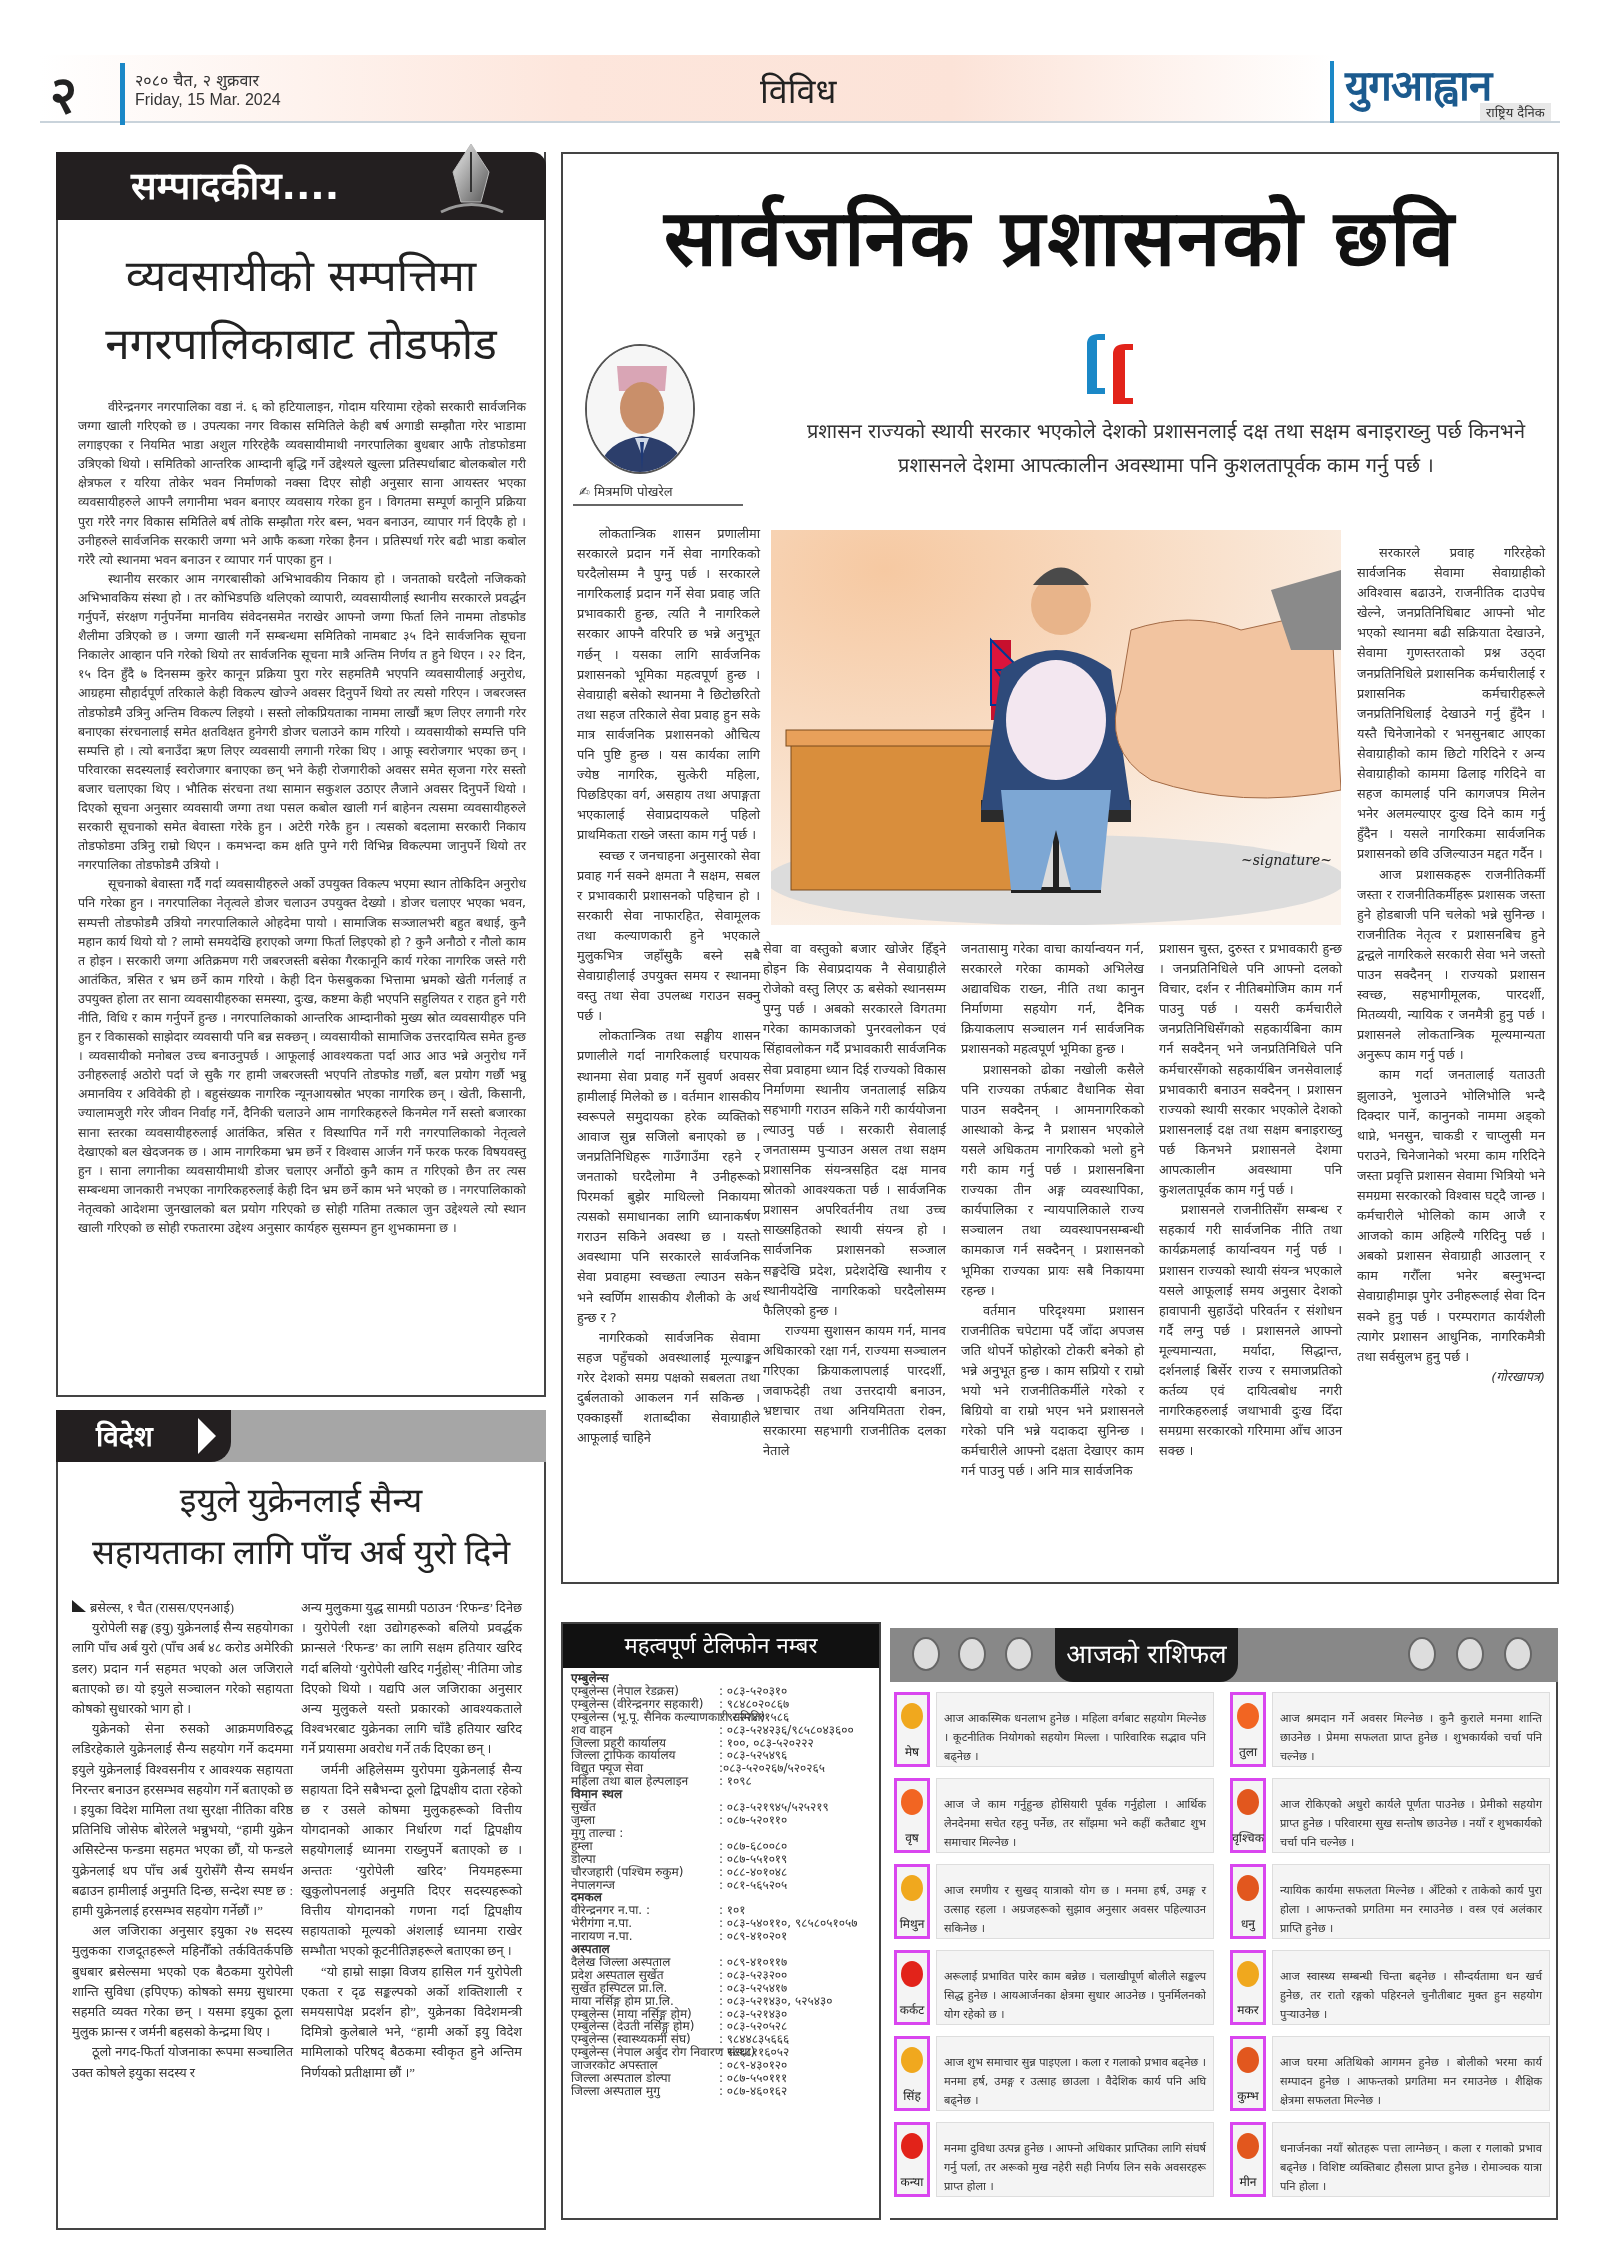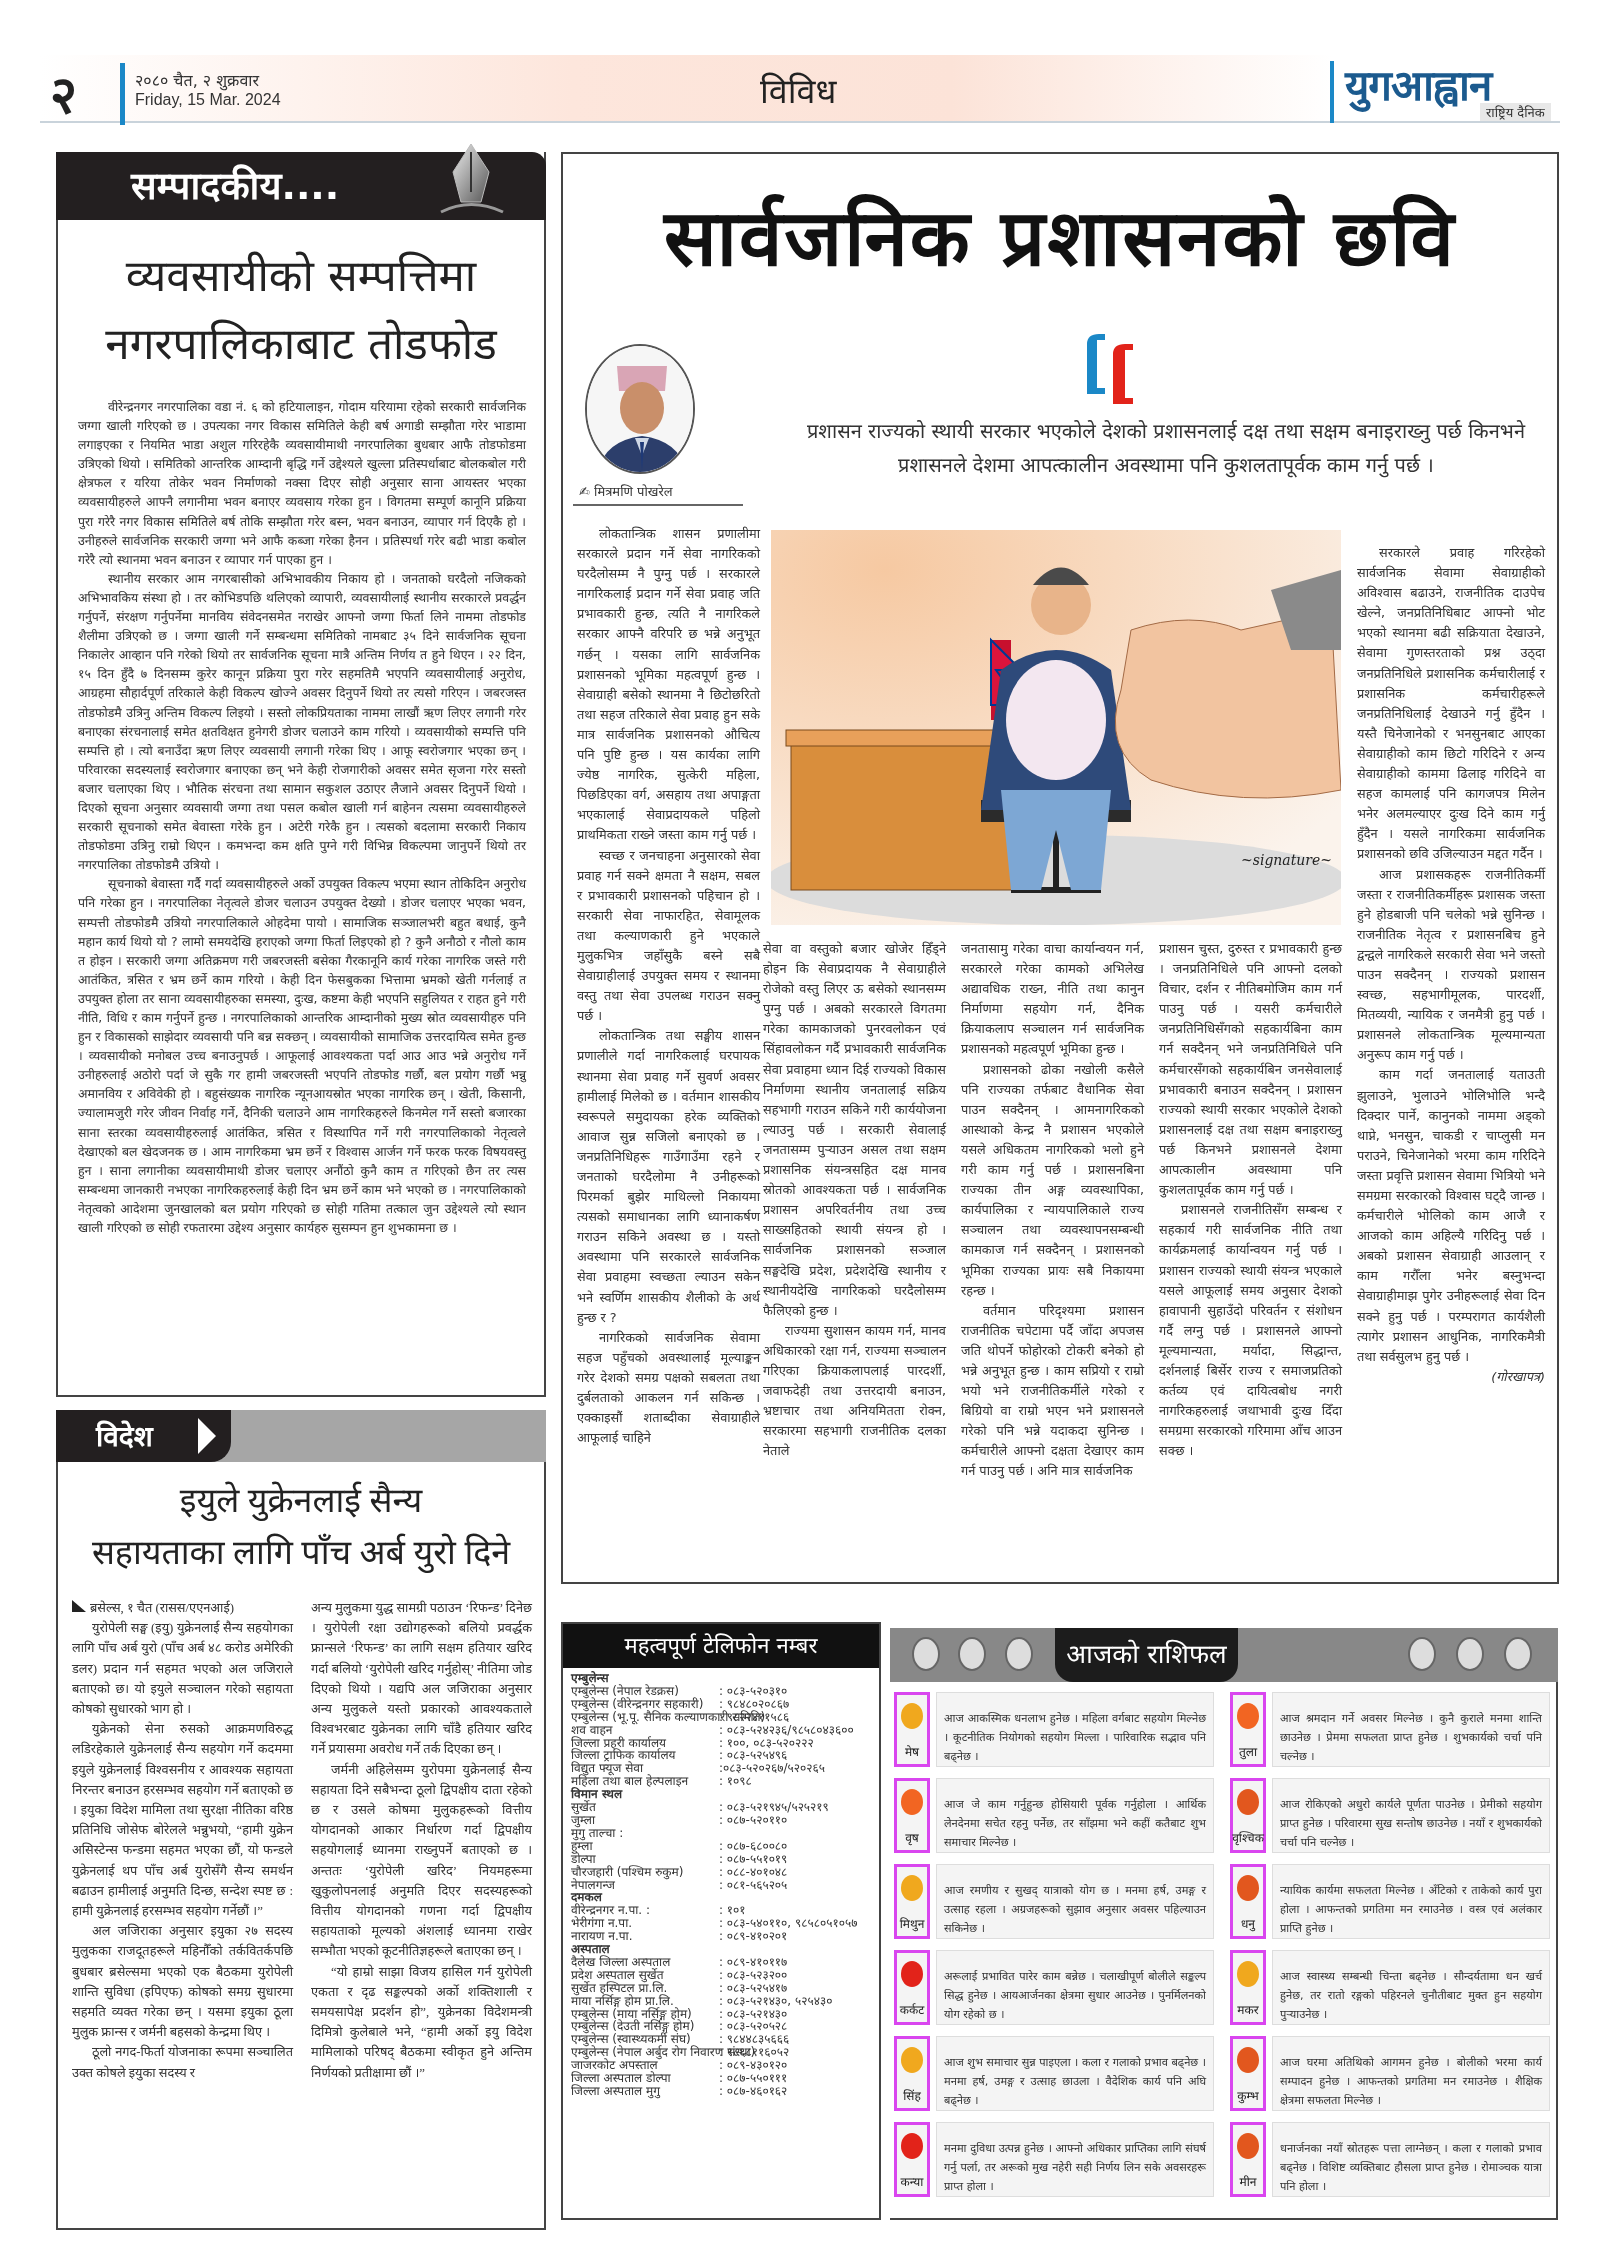--- a/index.html
+++ b/index.html
@@ -25,21 +25,21 @@
   .editorial-body { position: absolute; left: 20px; top: 245px; width: 448px; font-size: 12.4px; line-height: 19.1px; text-align: justify; color: #333; }
   .editorial-body p { text-indent: 30px; }
 
   
   .foreign { position: absolute; left: 56px; top: 1410px; width: 490px; height: 820px; border: 2px solid #444; border-top: none; font-family: Liberation Serif, serif; }
   .foreign-head { position: absolute; left: -2px; top: 0; width: 490px; height: 52px; background: #a6a6a6; }
   .foreign-tab { position: absolute; left: 0; top: 0; width: 175px; height: 52px; background: #231f20; border-radius: 0 0 20px 0; }
   .foreign-tab-text { position: absolute; left: 40px; top: 6px; font-size: 28px; font-weight: bold; color: #fff; }
   .play-icon { position: absolute; left: 142px; top: 8px; width: 0; height: 0; border-top: 18px solid transparent; border-bottom: 18px solid transparent; border-left: 18px solid #fff; }
   .foreign-title { position: absolute; left: 0; top: 65px; width: 100%; text-align: center; font-size: 34px; line-height: 52px; color: #222; }
-  .foreign-cols { position: absolute; left: 14px; top: 188px; width: 460px; display: flex; gap: 18px; }
+  .foreign-cols { position: absolute; left: 14px; top: 188px; width: 460px; display: flex; gap: 8px; }
   .foreign-col { width: 221px; font-size: 12.8px; line-height: 20.2px; text-align: justify; color: #333; }
   .foreign-col p { text-indent: 20px; }
   .dateline-mark { display: inline-block; width: 0; height: 0; border-left: 14px solid #222; border-top: 12px solid transparent; margin-right: 4px; }
 
   
   .main-article { position: absolute; left: 561px; top: 152px; width: 998px; height: 1432px; border: 2px solid #444; }
   .main-title { position: absolute; left: 0; top: 28px; width: 100%; text-align: center; font-size: 78px; font-weight: bold; color: #111; letter-spacing: 2px; }
   .quote-mark { position: absolute; left: 522px; top: 180px; width: 50px; height: 70px; }
   .pullquote { position: absolute; left: 218px; top: 260px; width: 770px; font-size: 20px; line-height: 34px; text-align: center; color: #333; }
   .avatar { position: absolute; left: 22px; top: 190px; width: 110px; height: 130px; border-radius: 50%; border: 2px solid #555; overflow: hidden; background: #fff; }

